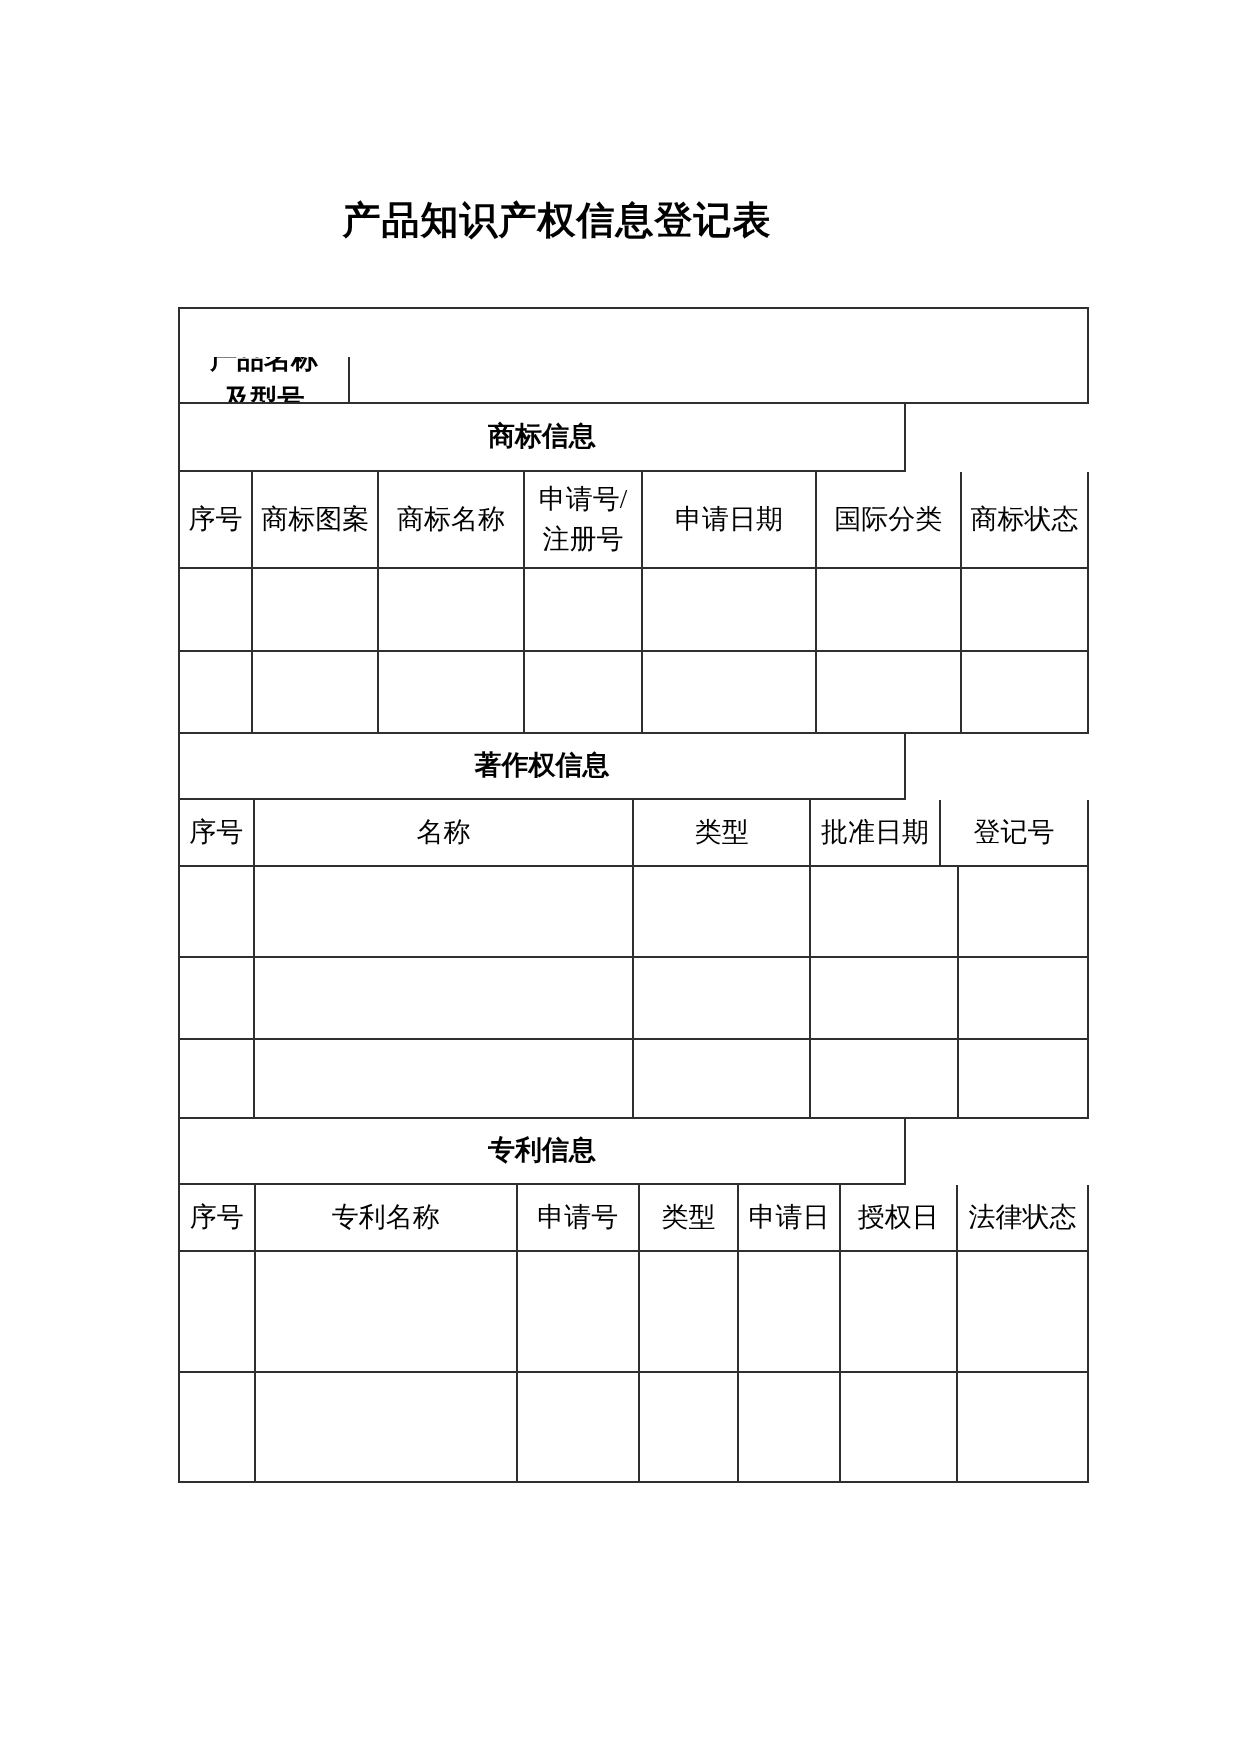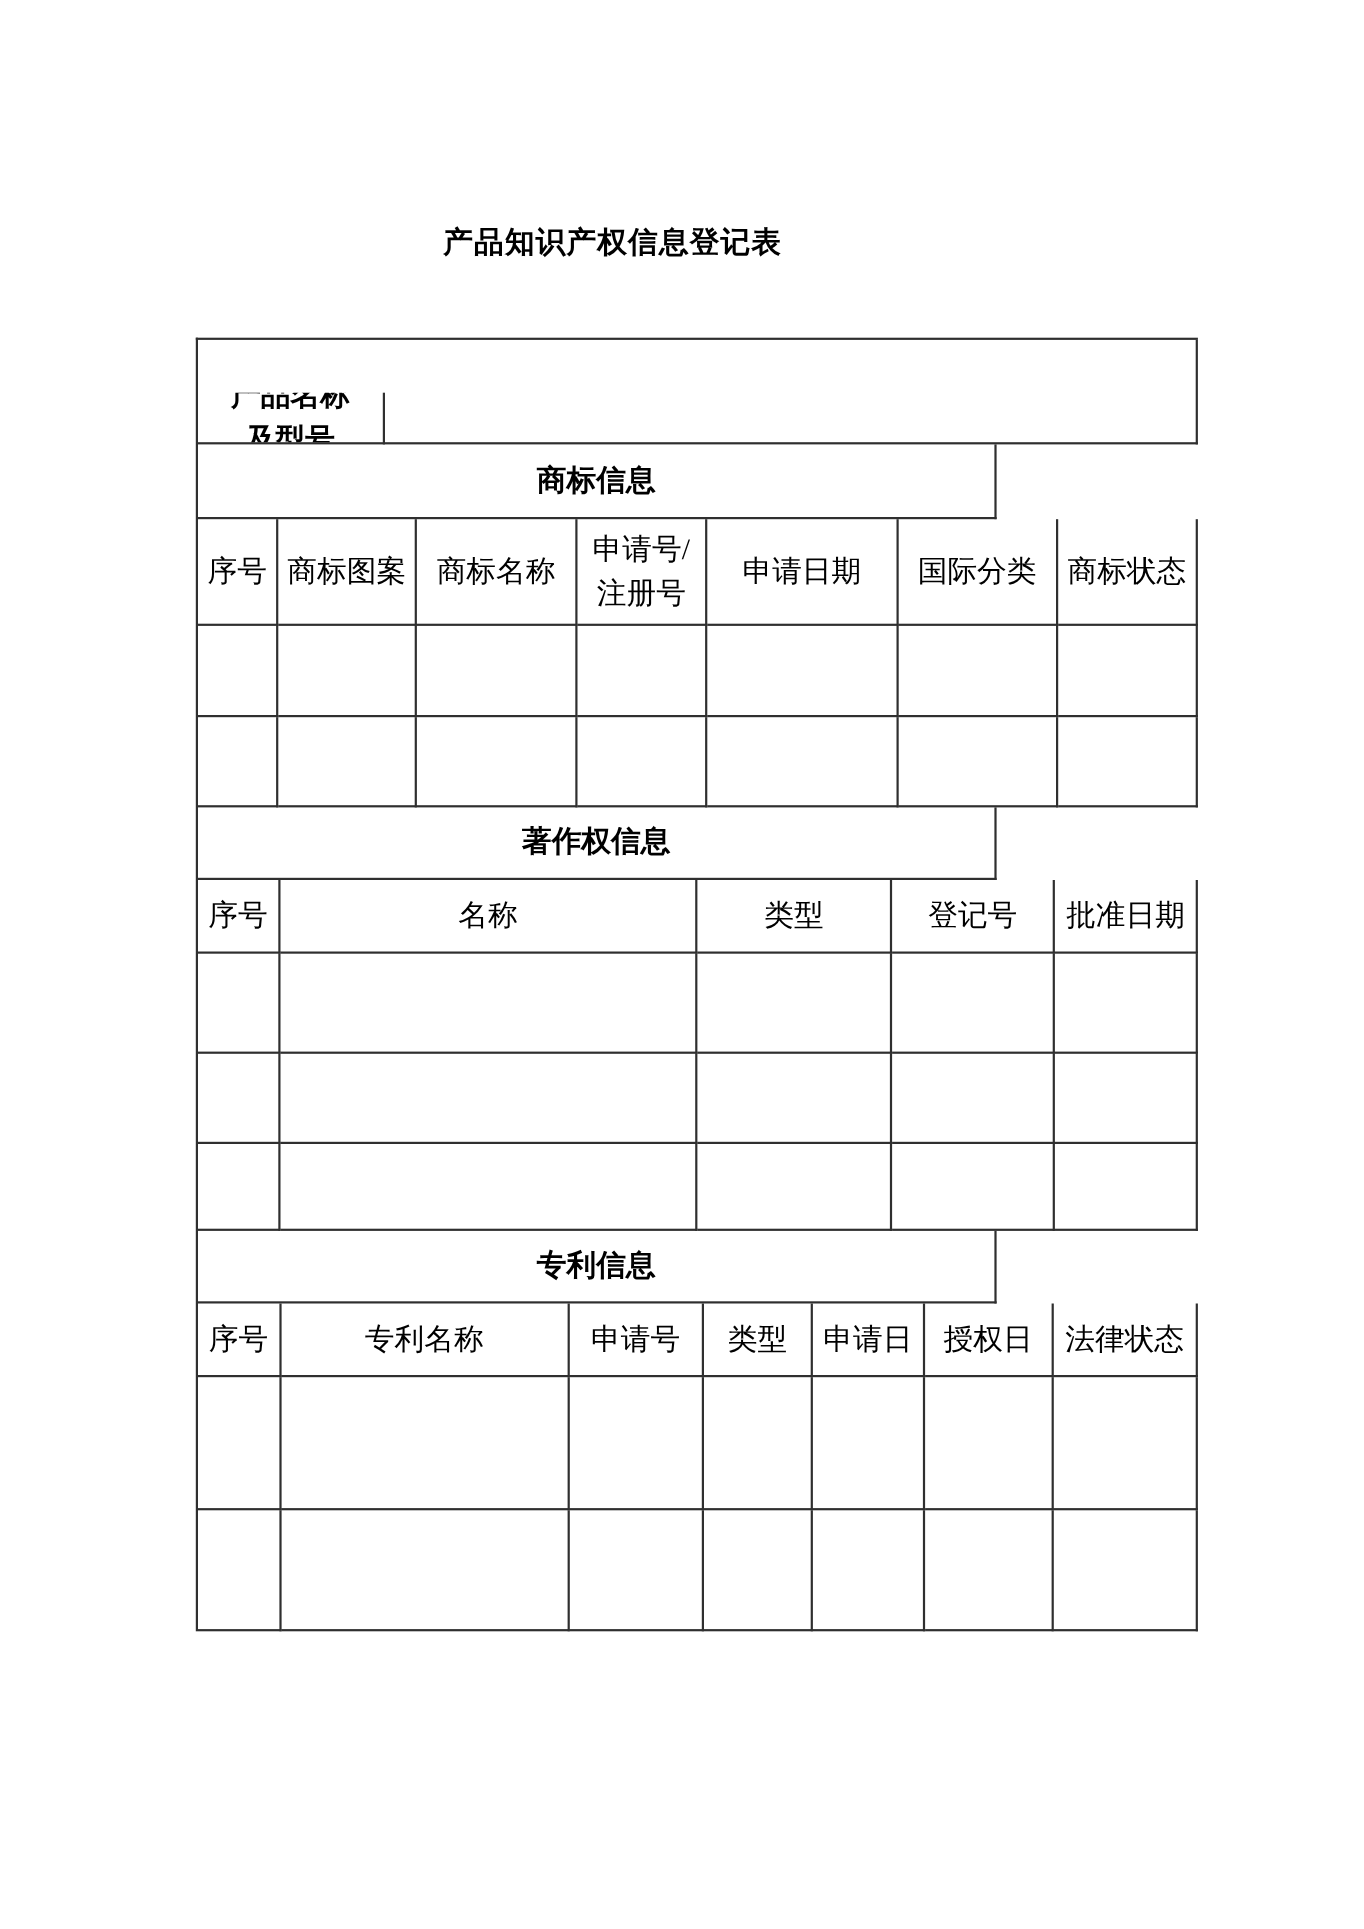--- a/index.html
+++ b/index.html
@@ -9,21 +9,21 @@
     background:#ffffff;
     font-family:"Liberation Serif","DejaVu Serif",serif;
     color:#000;
     overflow:hidden;
   }
   .title-wrap{
     position:absolute;left:0;top:199px;width:1114px;
     text-align:center;
   }
   .doc-title{
-    font-size:27px;font-weight:bold;letter-spacing:1px;
+    font-size:38px;font-weight:bold;letter-spacing:1px;
     line-height:42px;
     font-family:Liberation Serif, serif;
   }
   .ipr-table{
     position:absolute;left:178px;top:307px;width:911px;
     border-left:2px solid #2f2f2f;
     border-top:2px solid #2f2f2f;
     box-sizing:border-box;
   }
   .row{display:flex;width:909px;}
@@ -103,22 +103,22 @@
     </div>
 
     <div class="row h66">
       <div class="cell c909 sec">著作权信息</div>
     </div>
 
     <div class="row h67">
       <div class="cell c76">序号</div>
       <div class="cell c387">名称</div>
       <div class="cell c181">类型</div>
+      <div class="cell c132">批准日期</div>
       <div class="cell c133">登记号</div>
-      <div class="cell c132">批准日期</div>
     </div>
 
     <div class="row h91">
       <div class="cell c76"></div>
       <div class="cell c387"></div>
       <div class="cell c181"></div>
       <div class="cell c133"></div>
       <div class="cell c132"></div>
     </div>
     <div class="row h82">

